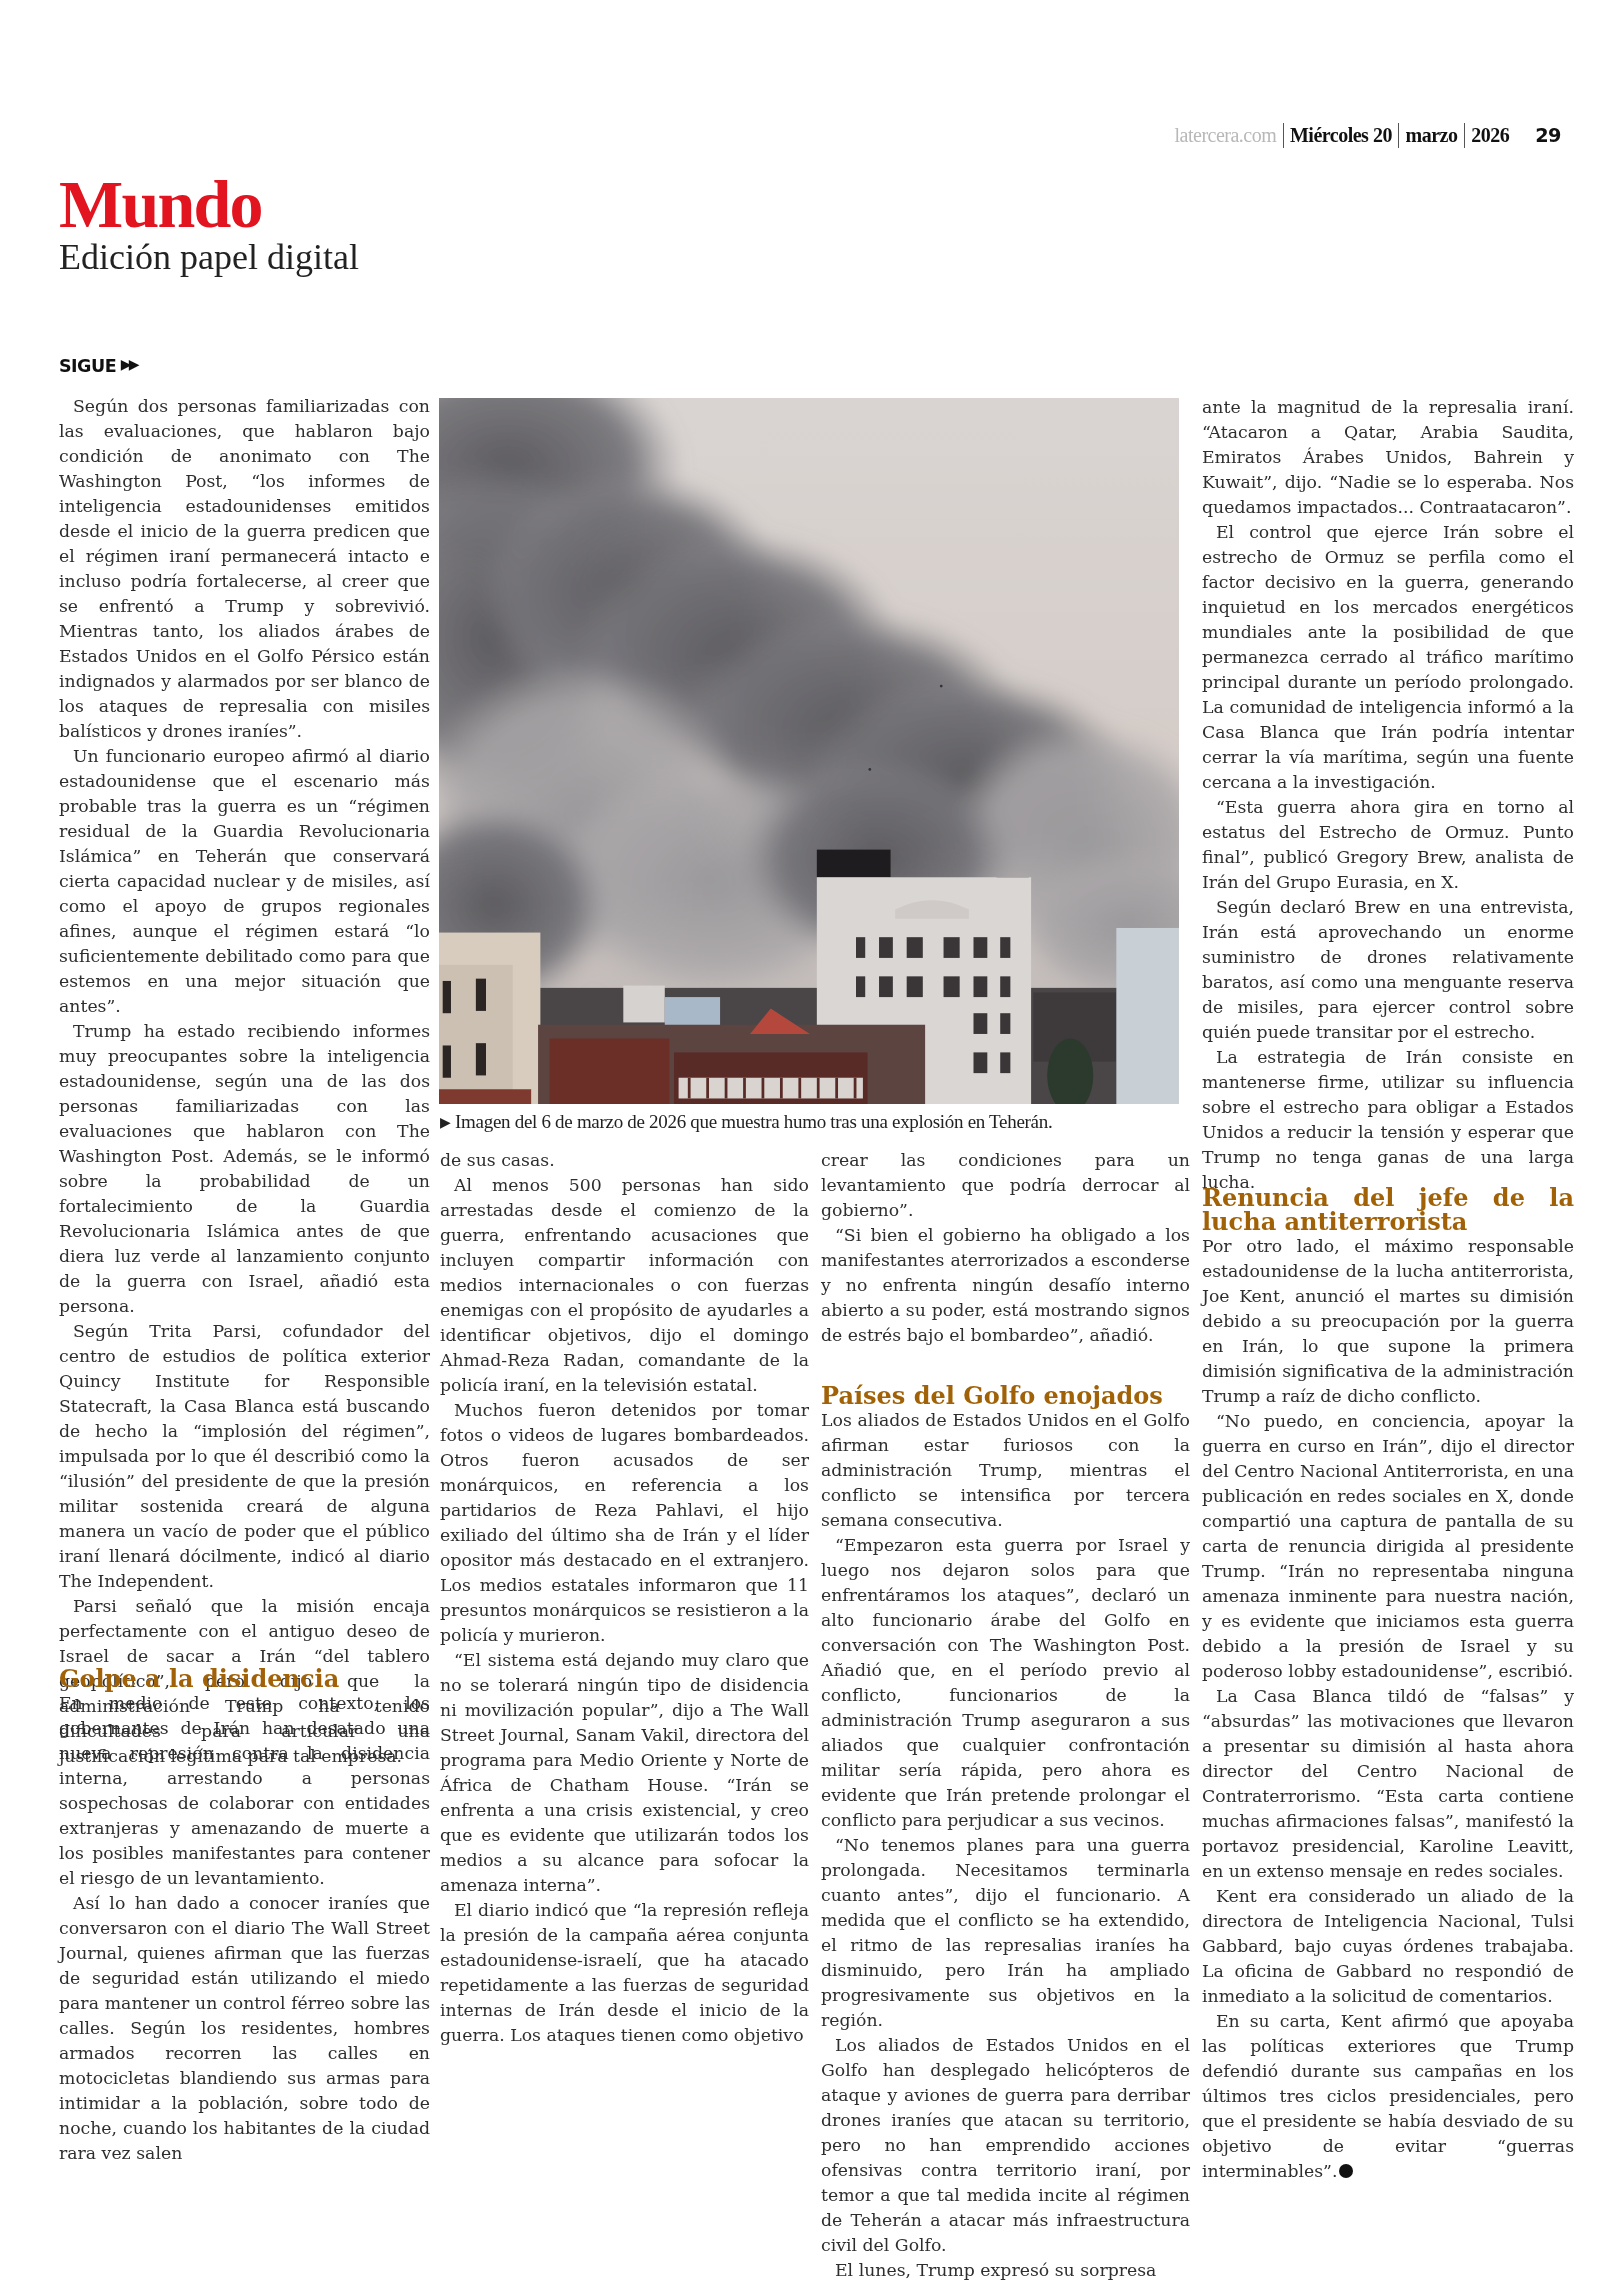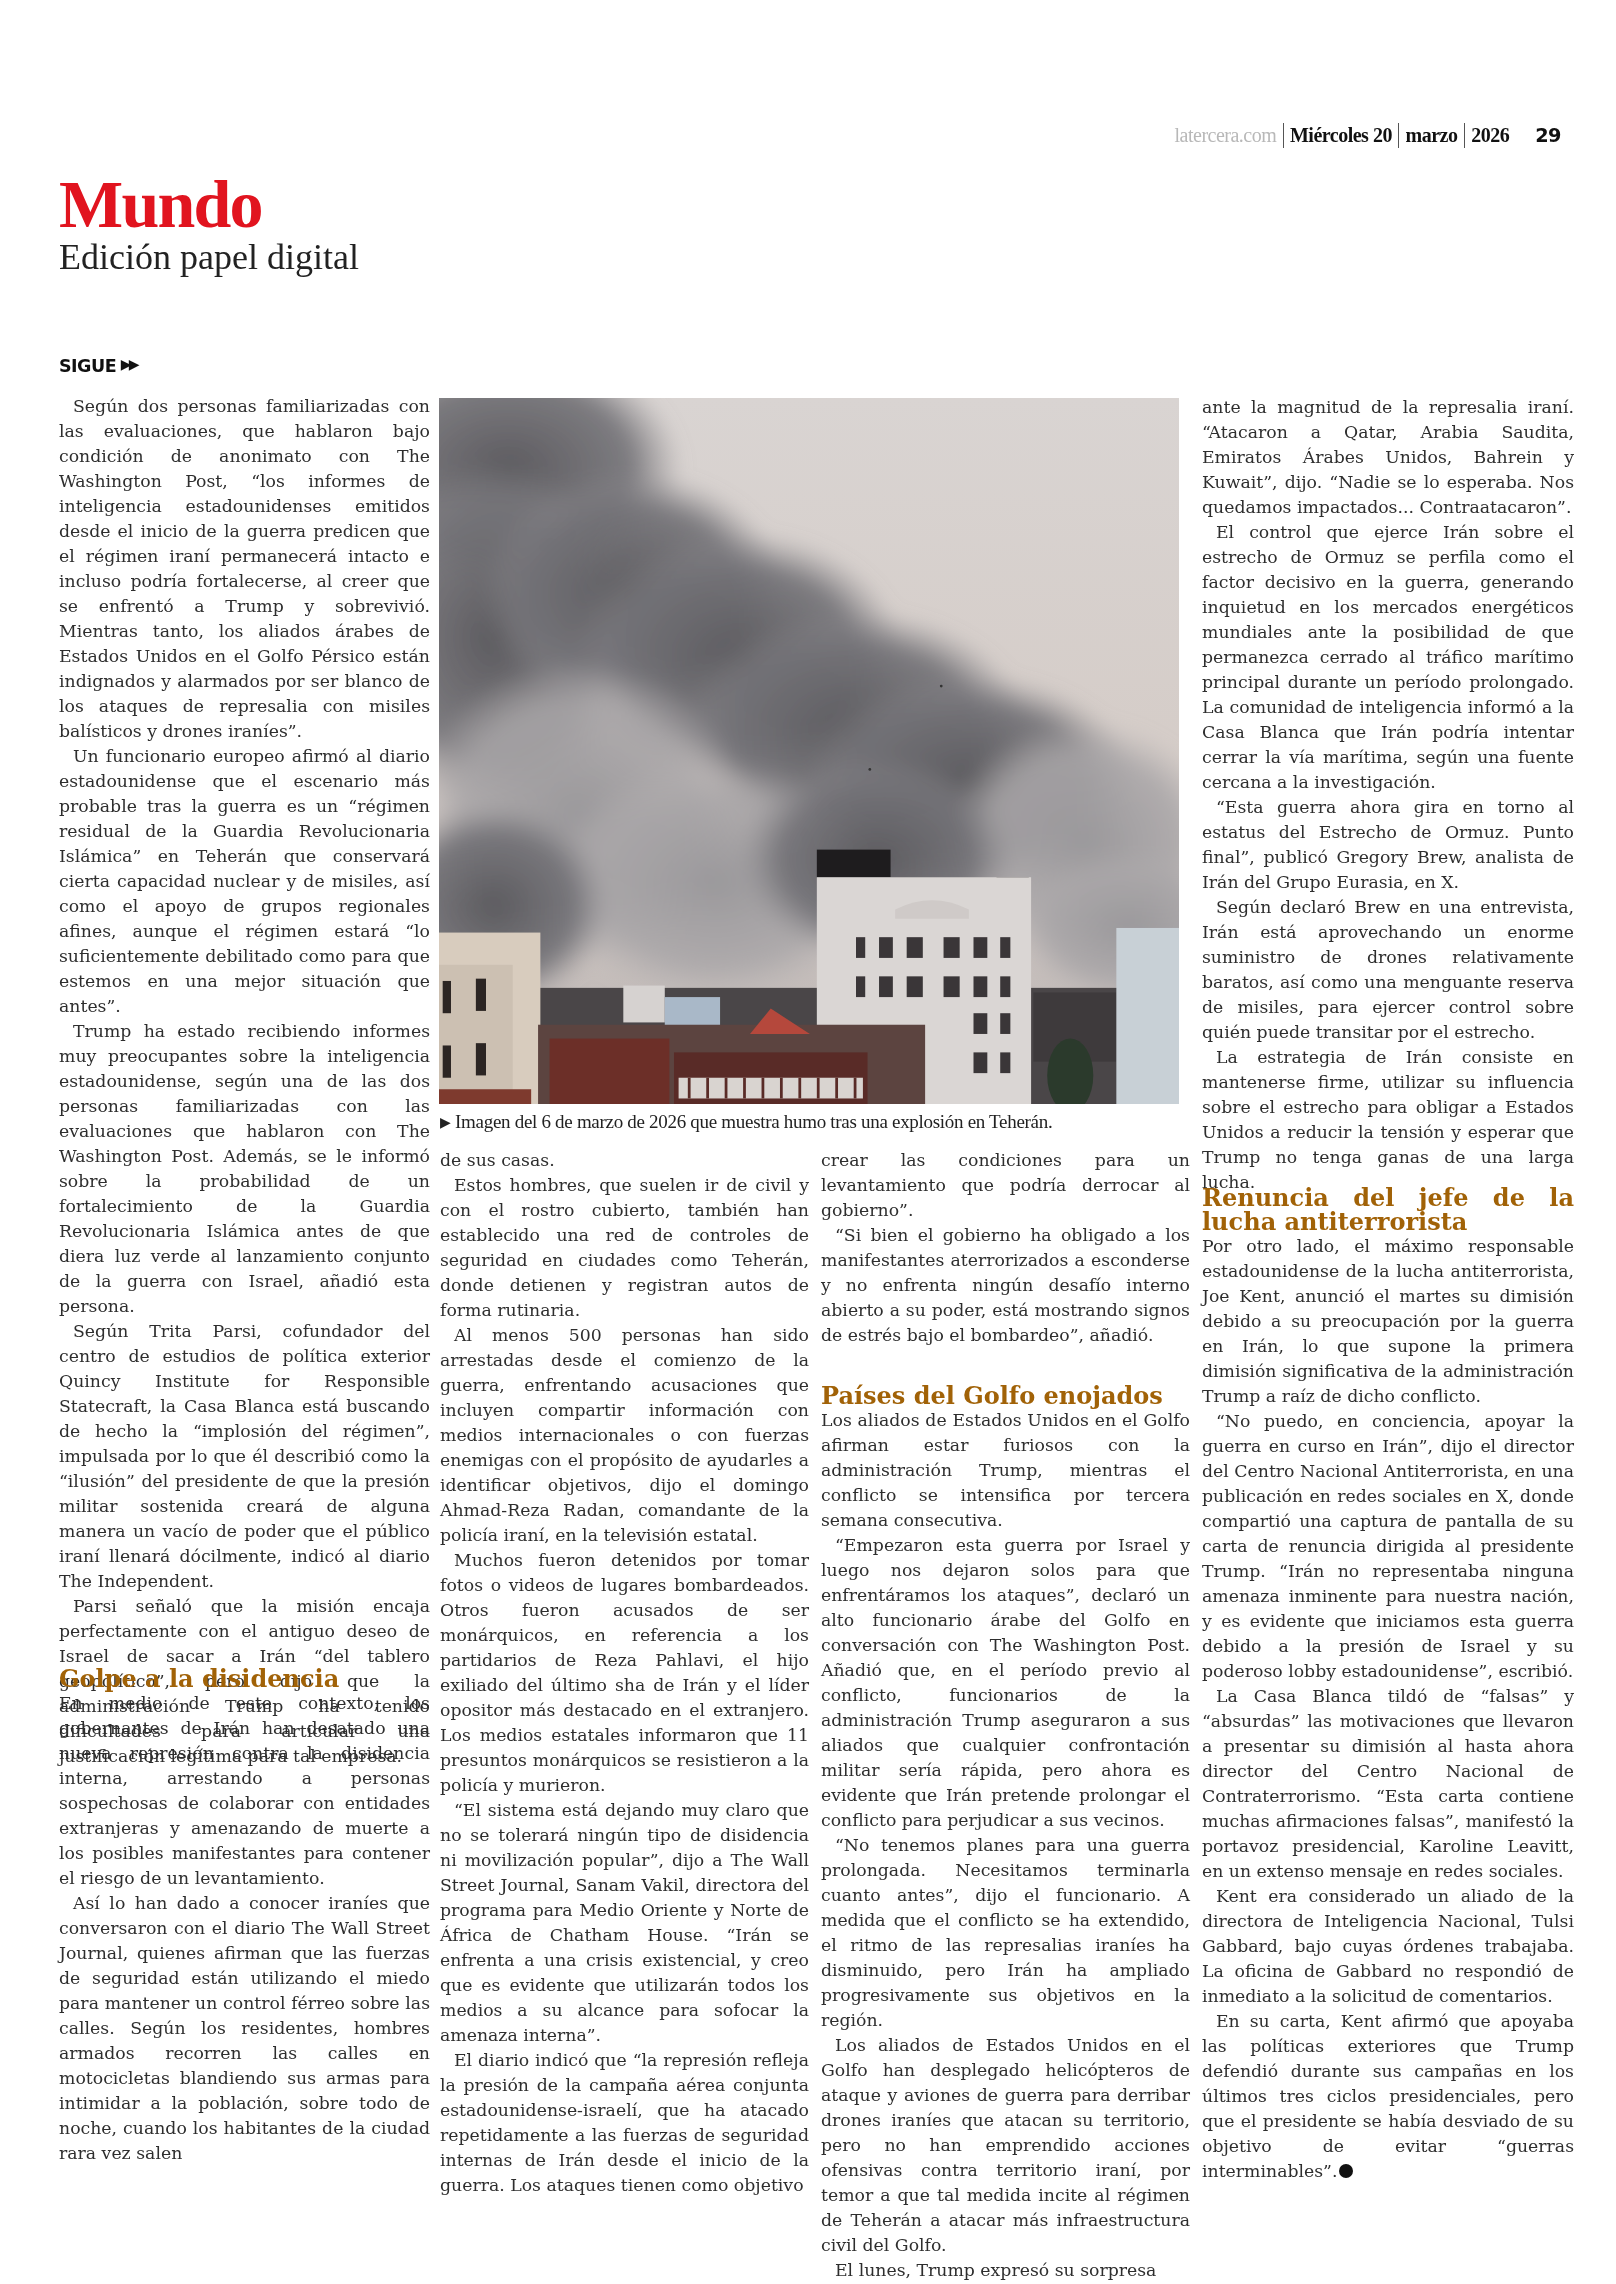--- a/index.html
+++ b/index.html
@@ -179,21 +179,20 @@
   </svg>
 </div>
 
 <div class="caption">
   <span class="tri">▶</span>
   <span>Imagen del 6 de marzo de 2026 que muestra humo tras una explosión en Teherán.</span>
 </div>
 
 <div class="col c2">
   <p class="noindent">de sus casas.</p>
-  <p>Estos hombres, que suelen ir de civil y con el rostro cubierto, también han establecido una red de controles de seguridad en ciudades como Teherán, donde detienen y registran autos de forma rutinaria.</p>
   <p>Al menos 500 personas han sido arrestadas desde el comienzo de la guerra, enfrentando acusaciones que incluyen compartir información con medios internacionales o con fuerzas enemigas con el propósito de ayudarles a identificar objetivos, dijo el domingo Ahmad-Reza Radan, comandante de la policía iraní, en la televisión estatal.</p>
   <p>Muchos fueron detenidos por tomar fotos o videos de lugares bombardeados. Otros fueron acusados de ser monárquicos, en referencia a los partidarios de Reza Pahlavi, el hijo exiliado del último sha de Irán y el líder opositor más destacado en el extranjero. Los medios estatales informaron que 11 presuntos monárquicos se resistieron a la policía y murieron.</p>
   <p>“El sistema está dejando muy claro que no se tolerará ningún tipo de disidencia ni movilización popular”, dijo a The Wall Street Journal, Sanam Vakil, directora del programa para Medio Oriente y Norte de África de Chatham House. “Irán se enfrenta a una crisis existencial, y creo que es evidente que utilizarán todos los medios a su alcance para sofocar la amenaza interna”.</p>
   <p>El diario indicó que “la represión refleja la presión de la campaña aérea conjunta estadounidense-israelí, que ha atacado repetidamente a las fuerzas de seguridad internas de Irán desde el inicio de la guerra. Los ataques tienen como objetivo</p>
 </div>
 
 <div class="col c3">
   <p class="noindent">crear las condiciones para un levantamiento que podría derrocar al gobierno”.</p>
   <p>“Si bien el gobierno ha obligado a los manifestantes aterrorizados a esconderse y no enfrenta ningún desafío interno abierto a su poder, está mostrando signos de estrés bajo el bombardeo”, añadió.</p>
 </div>

